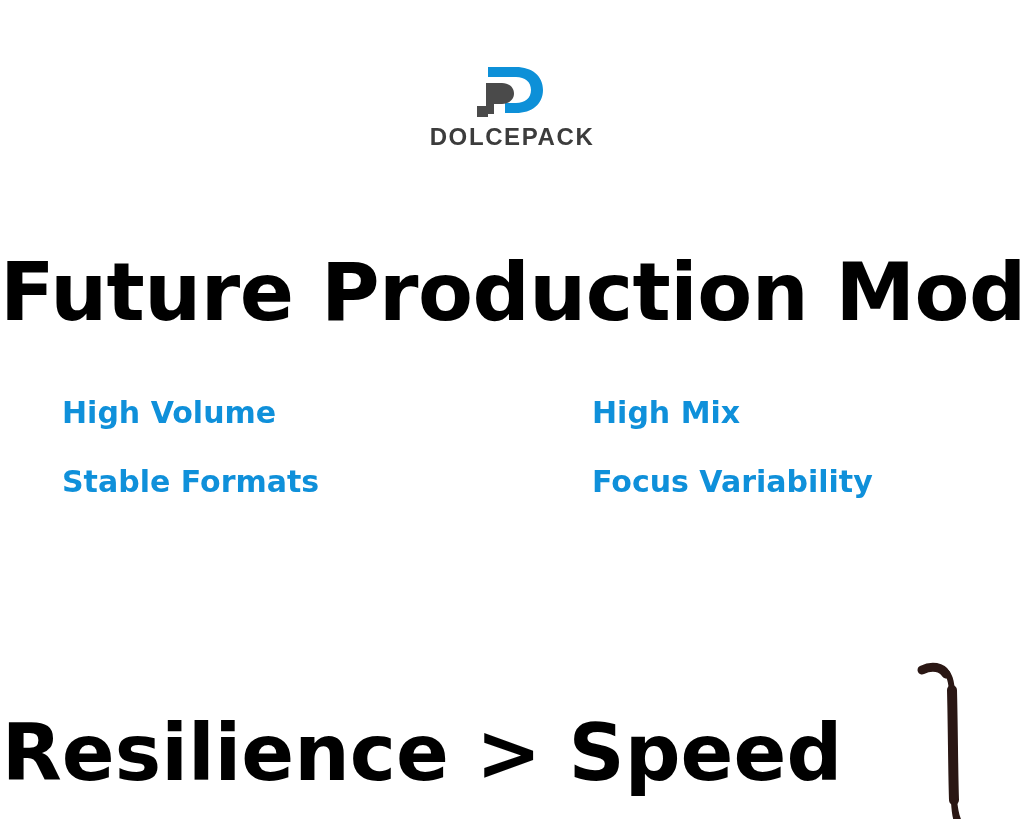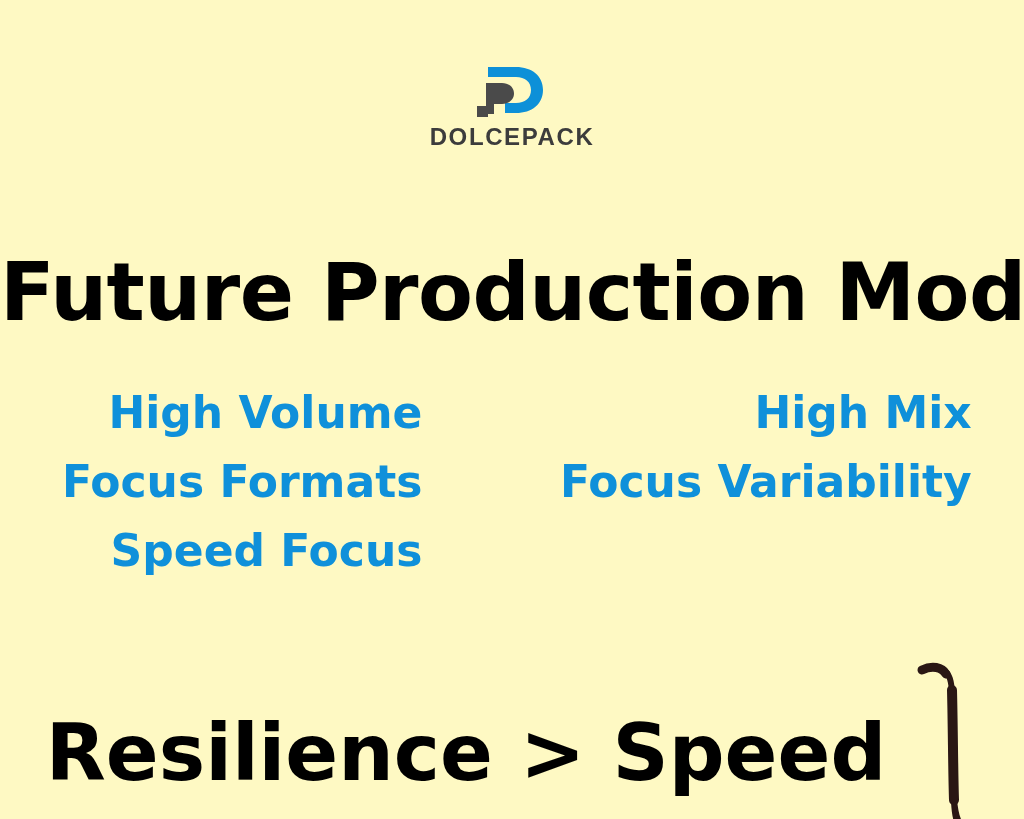--- a/index.html
+++ b/index.html
@@ -12,21 +12,21 @@
     background: #d7d7d7;
     font-family: "Liberation Sans", sans-serif;
     overflow: hidden;
     position: relative;
   }
 
   
   .slide {
     position: absolute;
     inset: 0;
-    background: #fef9c3;
+    background: #ffffff;
   }
 
   
   .brand {
     position: absolute;
     top: 62px;
     left: 0;
     width: 1024px;
     display: flex;
     flex-direction: column;
@@ -73,31 +73,30 @@
   }
   .col {
     position: absolute;
     top: 0;
   }
   .col-left {
     left: 62px;
     text-align: left;
   }
   .col-right {
-    left: 560px;
+    left: 592px;
     text-align: left;
   }
   .col-line {
     font-family: "DejaVu Sans", sans-serif;
     font-weight: bold;
-    font-size: 44px;
+    font-size: 30px;
     line-height: 69px;
     color: #0f90da;
     white-space: nowrap;
-    text-align: right;
   }
 
   
   .brace {
     position: absolute;
     left: 452px;
     top: 330px;
     width: 90px;
     height: 345px;
     pointer-events: none;
@@ -109,21 +108,20 @@
     top: 706px;
     left: 0;
     width: 844px;
     text-align: center;
     font-family: "DejaVu Sans", sans-serif;
     font-weight: bold;
     font-size: 78px;
     line-height: 94px;
     color: #000000;
     white-space: nowrap;
-    margin-left: 44px;
   }
 </style>
 </head>
 <body>
 
 <div class="slide">
 
   <div class="brand">
     <span class="logo-mark">
       <svg class="logo-mark" viewBox="0 0 74 56" xmlns="http://www.w3.org/2000/svg" aria-hidden="true">
@@ -137,22 +135,21 @@
     </span>
     <span class="brand-word">DOLCEPACK</span>
   </div>
 
   <h1 class="title">Future Production Model</h1>
 
   <div class="columns">
 
     <div class="col col-left">
       <div class="col-line">High Volume</div>
-      <div class="col-line">Focus Formats</div>
-      <div class="col-line">Speed Focus</div>
+      <div class="col-line">Stable Formats</div>
     </div>
 
     <div class="col col-right">
       <div class="col-line">High Mix</div>
       <div class="col-line">Focus Variability</div>
     </div>
 
   </div>
 
   <span class="brace">

